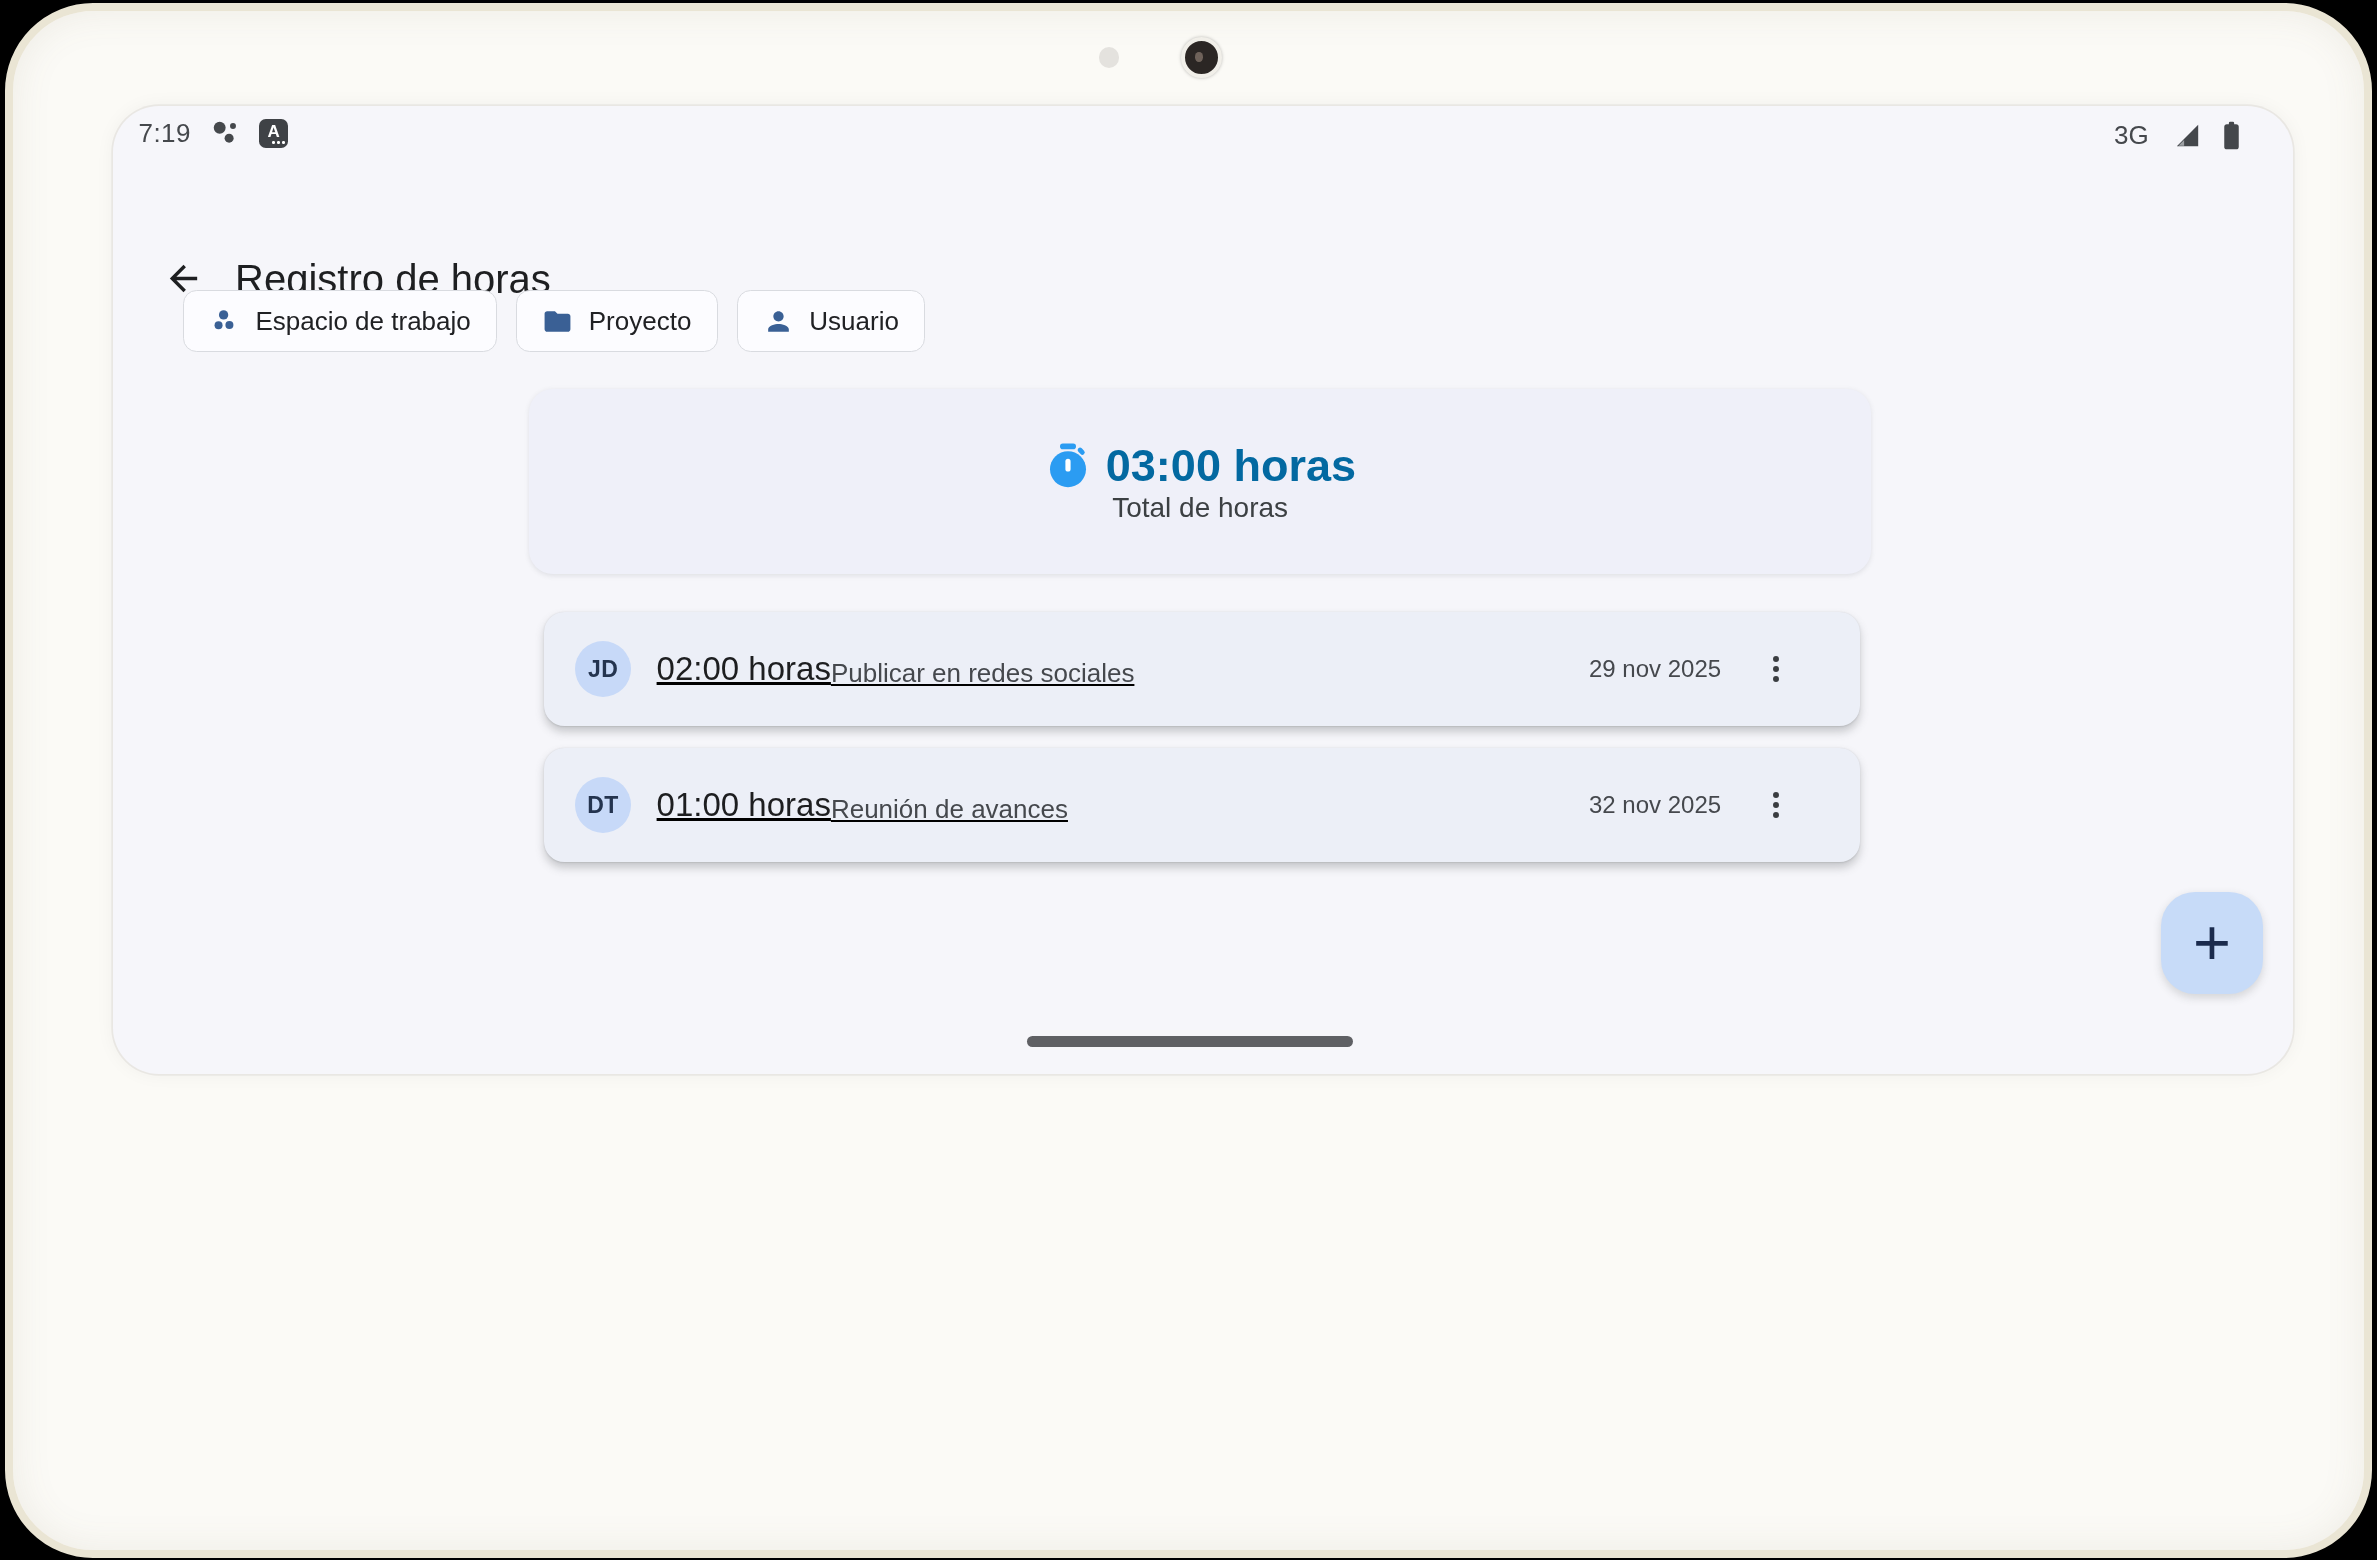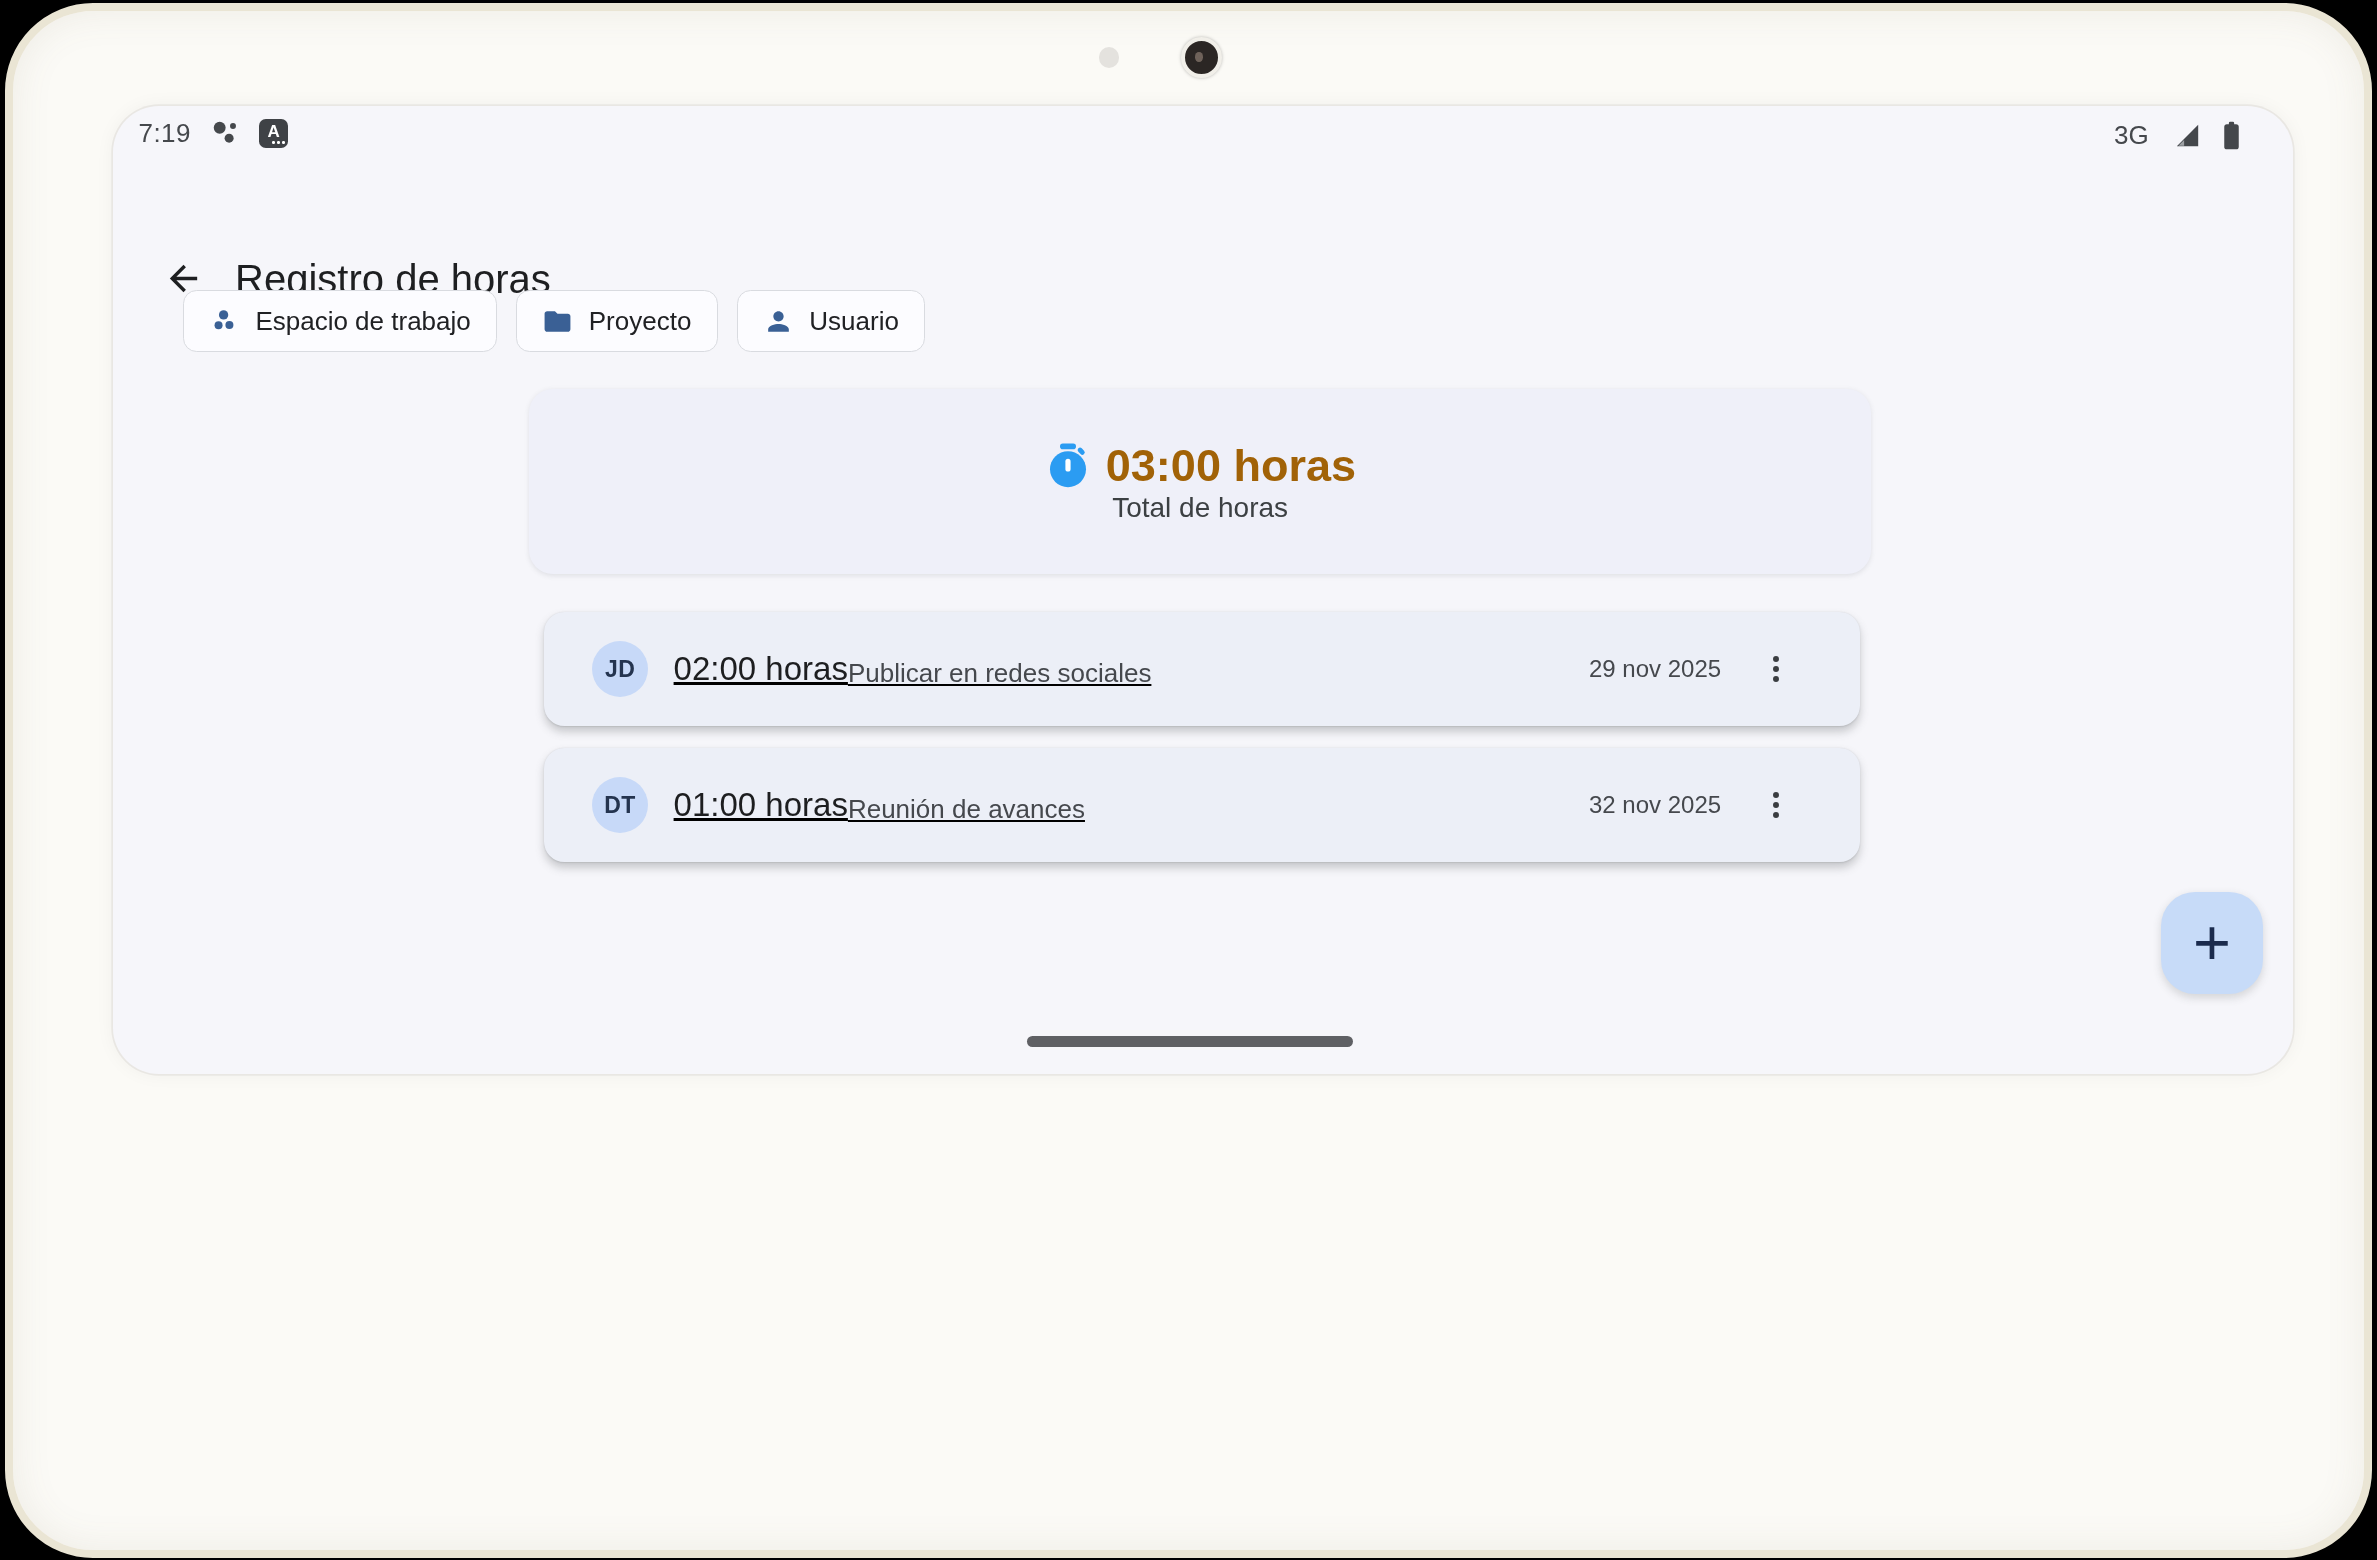--- a/index.html
+++ b/index.html
@@ -63,28 +63,28 @@
   .chip .label { font-size: 26px; color: #202124; white-space: nowrap; }
   .chip .clear { display: flex; align-items: center; margin-left: 6.8px; }
   
   .summary-card {
     position: absolute; left: 416px; top: 283px; width: 1342px; height: 185px;
     border-radius: 24px; background: #EFF0F9;
     box-shadow: 0 1.7px 5.1px rgba(95,99,104,0.14);
     display: flex; flex-direction: column; align-items: center; justify-content: center;
   }
   .summary-row { display: flex; align-items: center; gap: 13.6px; }
-  .summary-total { font-size: 45px; font-weight: bold; color: #a16207; }
+  .summary-total { font-size: 45px; font-weight: bold; color: #0369a1; }
   .summary-caption { font-size: 28px; color: #3C4043; margin-top: 0; }
   
   .entry-card {
     position: absolute; left: 431px; width: 1316px; height: 114px;
     border-radius: 20.4px; background: #ECEFF7;
     box-shadow: 0 5.1px 8.5px rgba(95,99,104,0.30), 0 0.8px 1.7px rgba(60,64,67,0.15);
-    display: flex; align-items: center; cursor: pointer; padding-left: 17px;
+    display: flex; align-items: center; cursor: pointer;
   }
   .entry-1 { top: 506px; }
   .entry-2 { top: 642px; }
   .avatar {
     width: 56px; height: 56px; border-radius: 50%; background: #C7D9F8;
     margin-left: 31px; flex: 0 0 auto;
     display: flex; align-items: center; justify-content: center;
     font-size: 23px; font-weight: bold; color: #24344F; letter-spacing: 0.4px;
   }
   .entry-text { margin-left: 25.5px; display: flex; flex-direction: row; text-decoration: underline; }

